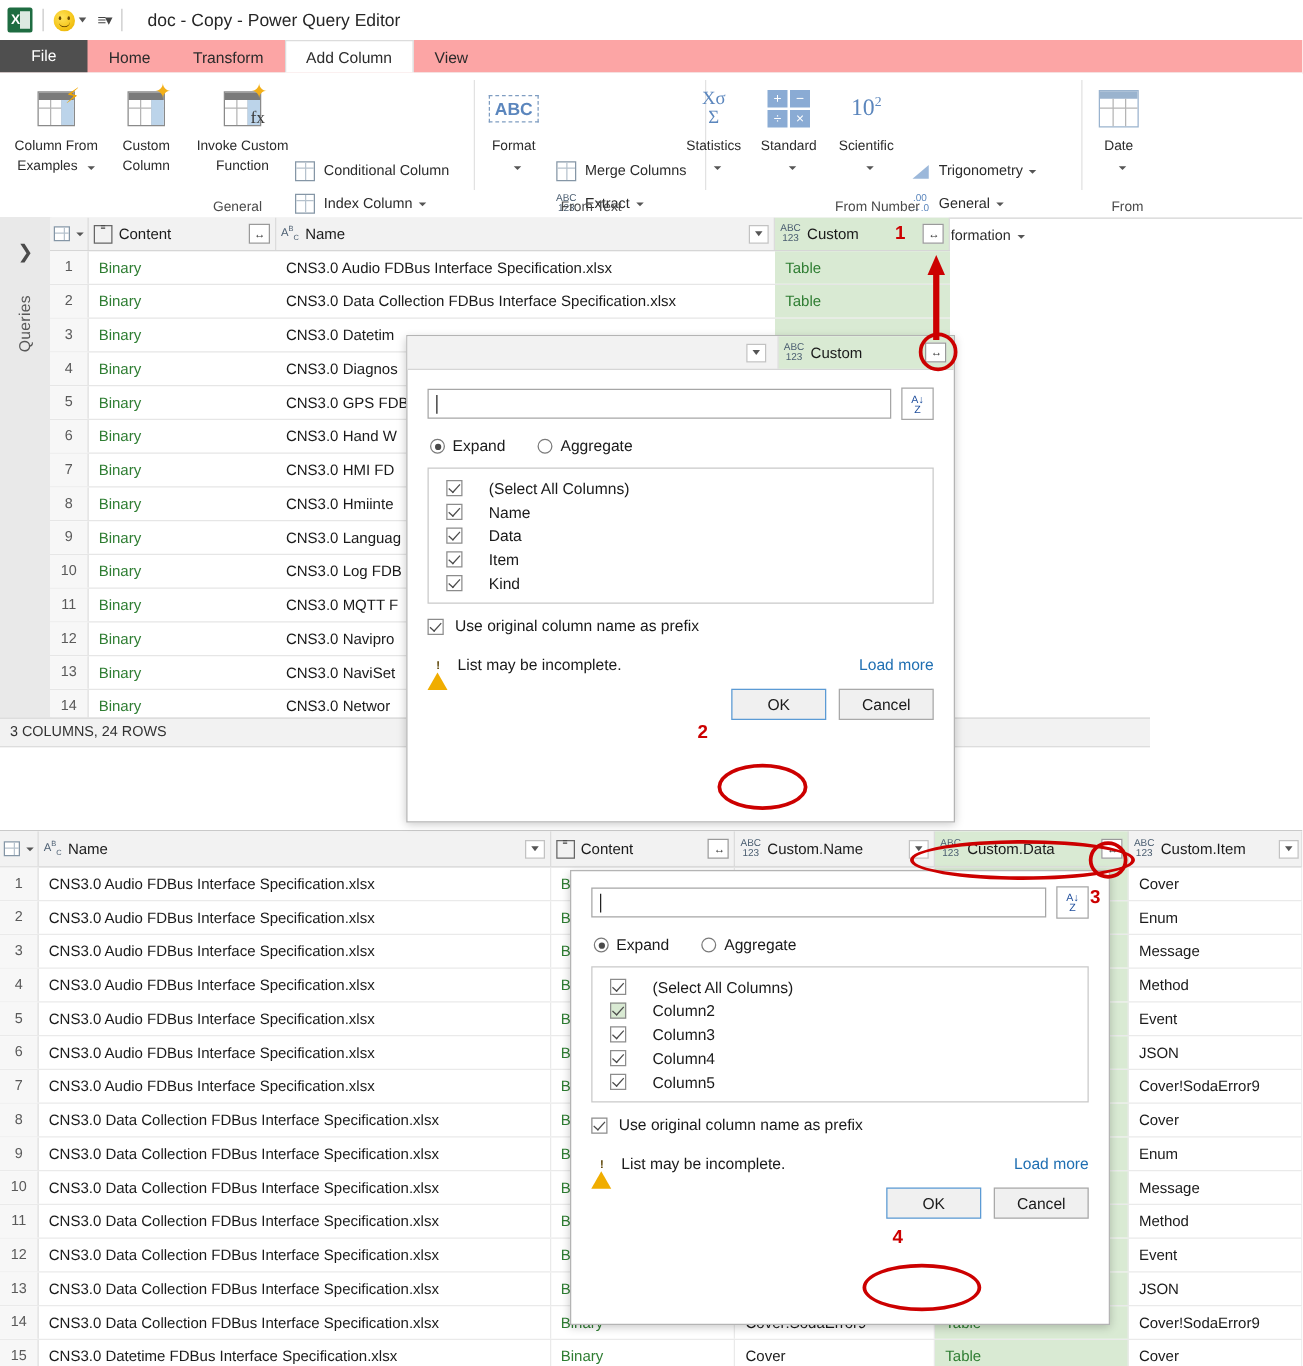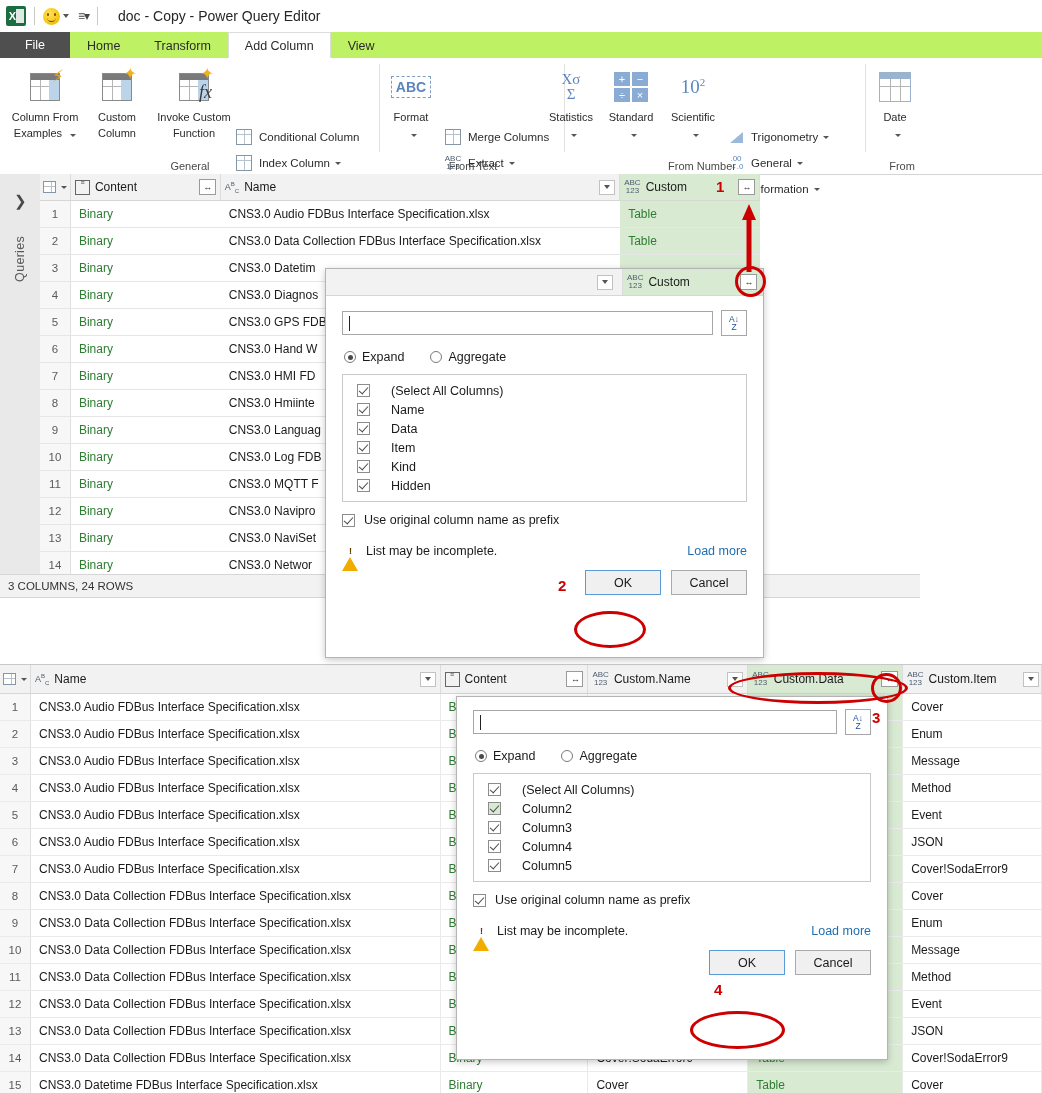--- a/index.html
+++ b/index.html
@@ -19,21 +19,21 @@
   .excel-logo .xch{position:relative;z-index:2;margin-right:7px;}
   .tb-sep{width:1px;height:18px;background:#c8c8c8;margin:0 8px;}
   .qat-face{width:17px;height:17px;border-radius:50%;background:radial-gradient(circle at 40% 35%,#ffe259,#f5c518 60%,#e0a800);position:relative;}
   .qat-face:before{content:"";position:absolute;left:4px;top:5px;width:2px;height:3px;border-radius:50%;background:#6b4a00;box-shadow:7px 0 0 #6b4a00;}
   .qat-face:after{content:"";position:absolute;left:4px;top:9px;width:9px;height:4px;border-bottom:1.5px solid #6b4a00;border-radius:0 0 9px 9px;}
   .caret{width:0;height:0;border-left:3.5px solid transparent;border-right:3.5px solid transparent;border-top:4px solid #555;margin-left:3px;}
   .qat-more{margin-left:9px;font-size:12px;color:#444;letter-spacing:-1px;}
   .win-title{margin-left:12px;font-size:14px;color:#262626;}
 
   
-  .ribbon-tabs{position:absolute;left:0;top:32px;width:1042px;height:26px;background:#bef264;border-bottom:1px solid #dcdcdc;display:flex;align-items:stretch;}
+  .ribbon-tabs{position:absolute;left:0;top:32px;width:1042px;height:26px;background:#fca5a5;border-bottom:1px solid #dcdcdc;display:flex;align-items:stretch;}
   .tab-file{width:70px;background:#4f4f4f;color:#fff;display:flex;align-items:center;justify-content:center;font-size:12.5px;}
   .tab{padding:0 16px;display:flex;align-items:center;font-size:12.5px;color:#2b2b2b;border:1px solid transparent;border-bottom:none;}
   .tab.active{background:#fff;border-color:#dcdcdc;position:relative;top:0;height:26px;box-sizing:border-box;}
 
   
   .ribbon{position:absolute;left:0;top:58px;width:1042px;height:116px;background:#fff;border-bottom:1px solid #d4d4d4;}
   .rgroup{position:absolute;top:0;height:116px;}
   .rgroup .gtitle{position:absolute;bottom:2px;width:100%;text-align:center;font-size:11px;color:#4a4a4a;}
   .rgroup .gsep{position:absolute;right:0;top:6px;bottom:22px;width:1px;background:#e2e2e2;}
   .bigbtn{position:absolute;top:8px;text-align:center;width:78px;}
@@ -45,21 +45,21 @@
 
   
   .tbl-ico{width:30px;height:28px;border:1px solid #8a8a8a;background:#fff;position:relative;box-sizing:border-box;}
   .tbl-ico .hdr{position:absolute;left:0;right:0;top:0;height:6px;background:#7a7a7a;}
   .tbl-ico .v1{position:absolute;top:6px;bottom:0;left:33%;width:1px;background:#b5b5b5;}
   .tbl-ico .v2{position:absolute;top:6px;bottom:0;left:66%;width:1px;background:#b5b5b5;}
   .tbl-ico .h1{position:absolute;left:0;right:0;top:48%;height:1px;background:#b5b5b5;}
   .tbl-ico .blue{position:absolute;right:0;top:6px;bottom:0;width:34%;background:#bcd4ea;}
   .bolt{position:absolute;right:-5px;top:-6px;color:#f0a500;font-size:17px;line-height:1;}
   .spark{position:absolute;right:-6px;top:-8px;color:#f3b019;font-size:16px;line-height:1;}
-  .fx{position:absolute;right:-4px;bottom:-3px;font-style:italic;font-size:18px;color:#3a3a3a;font-family:"Liberation Serif",serif;}
+  .fx{position:absolute;right:-4px;bottom:-3px;font-size:14px;color:#3a3a3a;font-family:"Liberation Serif",serif;}
 
   .minigrid{width:16px;height:16px;border:1px solid #8596a6;box-sizing:border-box;background:#fff;position:relative;}
   .minigrid:before{content:"";position:absolute;left:0;right:0;top:4px;height:1px;background:#b6c2cd;}
   .minigrid:after{content:"";position:absolute;top:0;bottom:0;left:7px;width:1px;background:#b6c2cd;}
 
   .abcbadge{font-size:8px;line-height:8px;color:#4a5d70;text-align:center;}
 
   
   .qrail{position:absolute;left:0;top:174px;width:40px;height:400px;background:#e9e9e9;border-right:1px solid #d0d0d0;}
   .qrail .chev{position:absolute;left:14px;top:18px;font-size:15px;color:#4a4a4a;}
@@ -675,24 +675,20 @@
           <span>Data</span>
         </label>
       <label class="litem">
           <span class="cbx on"></span>
           <span>Item</span>
         </label>
       <label class="litem">
           <span class="cbx on"></span>
           <span>Kind</span>
         </label>
-      <label class="litem">
-          <span class="cbx on"></span>
-          <span>Hidden</span>
-        </label>
     </div>
 
     <label class="prefixrow">
       <span class="cbx on"></span>
       <span>Use original column name as prefix</span>
     </label>
 
     <div class="warnrow">
       <span class="warnico"><span class="tri"></span><span class="bang">!</span></span>
       <span>List may be incomplete.</span>

